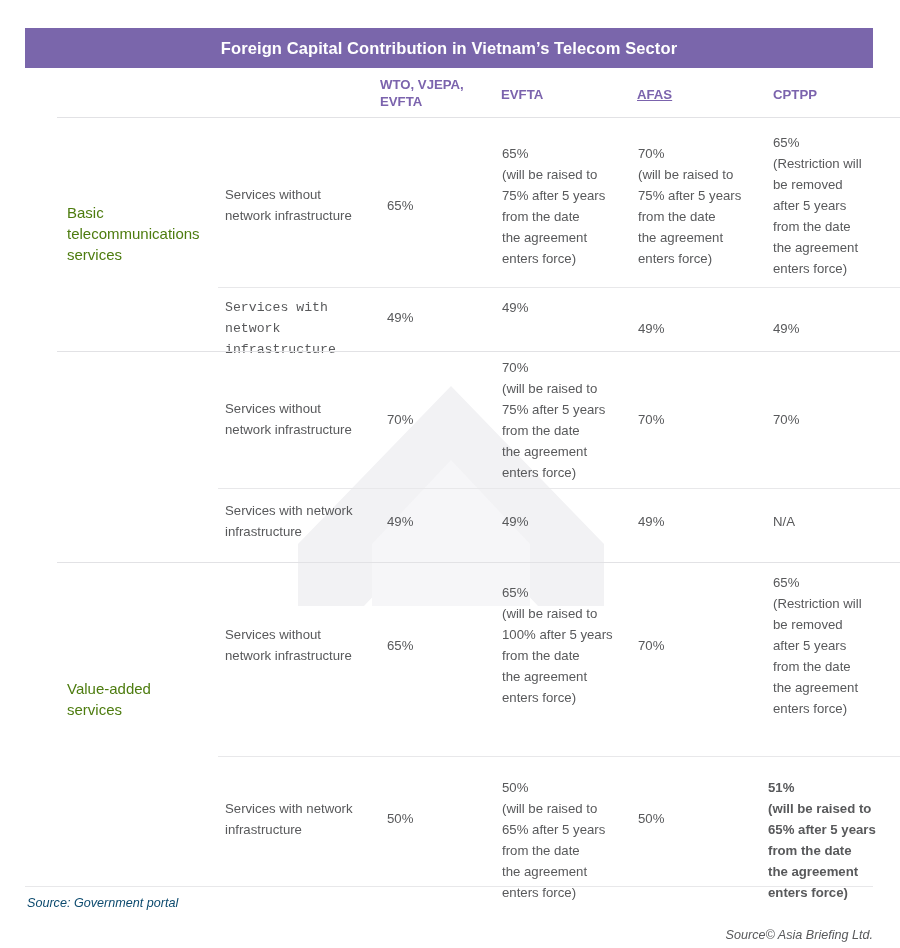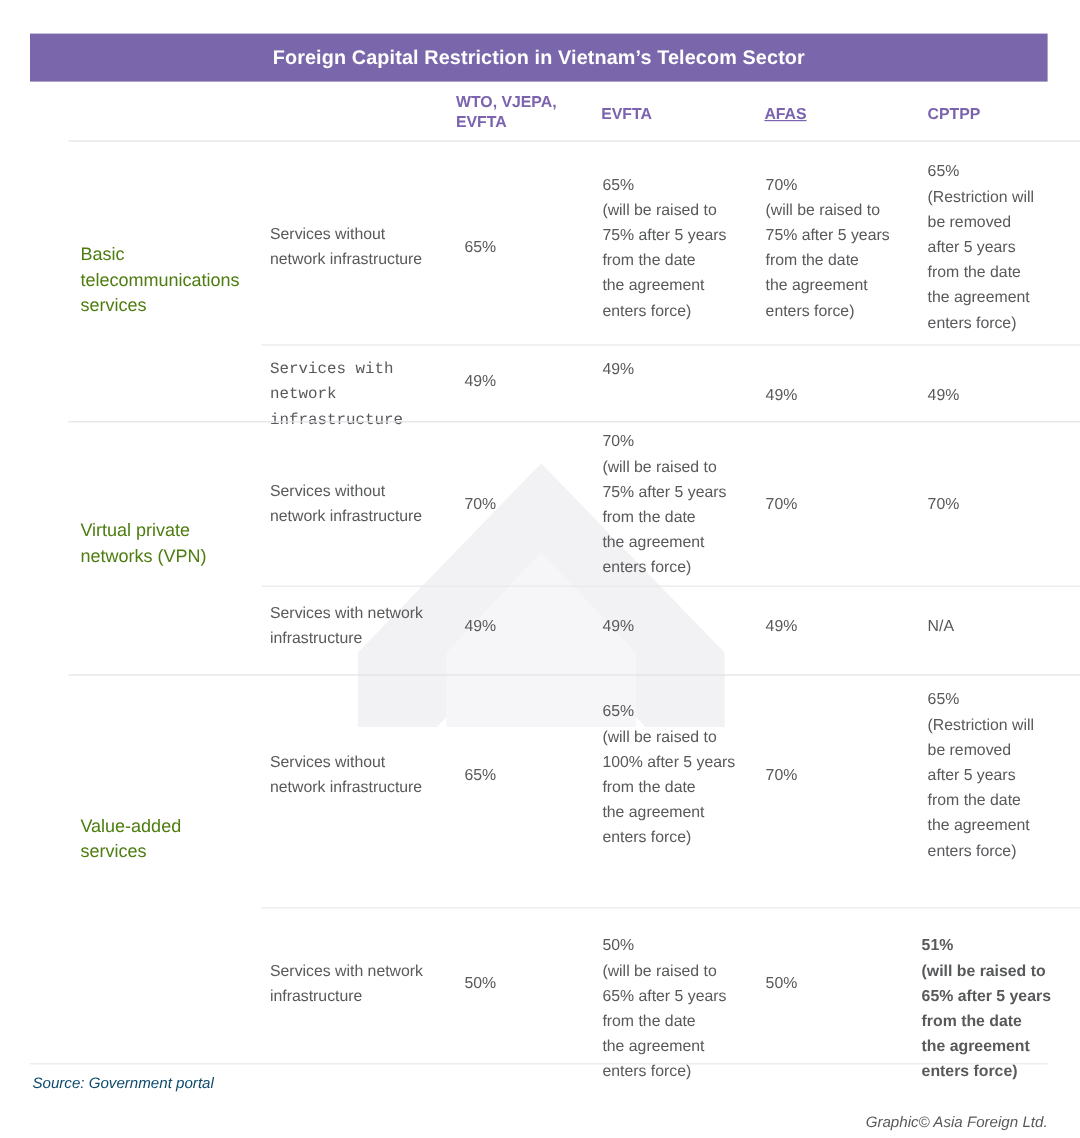--- a/index.html
+++ b/index.html
@@ -132,21 +132,21 @@
 <body>
 
 <div class="page">
 
   <svg class="watermark" viewBox="0 0 306 220" xmlns="http://www.w3.org/2000/svg">
     <path d="M153 0 L306 158 L306 220 L240 220 L153 128 L66 220 L0 220 L0 158 Z" fill="#f2f2f4"></path>
     <path d="M153 74 L232 158 L232 220 L153 220 L153 220 L74 220 L74 158 Z" fill="#f6f6f8"></path>
   </svg>
 
   <div class="title-bar">
-    <span class="title-text">Foreign Capital Restriction in Vietnam’s Telecom Sector</span>
+    <span class="title-text">Foreign Capital Contribution in Vietnam’s Telecom Sector</span>
   </div>
 
   <div class="table">
 
     <div class="colhead-row">
       <div class="colhead" style="left:348px; top:8px;">
         <div>WTO, VJEPA,</div>
         <div>EVFTA</div>
       </div>
       <div class="colhead" style="left:469px; top:18px;">EVFTA</div>
@@ -193,24 +193,20 @@
       <div>Services with</div>
       <div>network infrastructure</div>
     </div>
     <div class="cell" style="left:355px; top:239px;">49%</div>
     <div class="cell" style="left:470px; top:229px;">49%</div>
     <div class="cell" style="left:606px; top:250px;">49%</div>
     <div class="cell" style="left:741px; top:250px;">49%</div>
 
     <div class="rule rule-full rule-strong" style="top:283px;"></div>
 
-    <div class="cell cell-group" style="left:35px; top:364px; width:150px;">
-      <div>Virtual private</div>
-      <div>networks (VPN)</div>
-    </div>
 
     <div class="cell" style="left:193px; top:330px; width:150px;">
       <div>Services without</div>
       <div>network infrastructure</div>
     </div>
     <div class="cell" style="left:355px; top:341px;">70%</div>
     <div class="cell" style="left:470px; top:289px; white-space:pre-line; width:125px;">70%
 (will be raised to
 75% after 5 years
 from the date
@@ -275,15 +271,15 @@
 (will be raised to
 65% after 5 years
 from the date
 the agreement
 enters force)</div>
 
   </div>
 
   <div class="footer-rule"></div>
   <div class="source-note">Source: Government portal</div>
-  <div class="credit-note">Graphic© Asia Foreign Ltd.</div>
+  <div class="credit-note">Source© Asia Briefing Ltd.</div>
 
 </div>
 
 </body></html>

